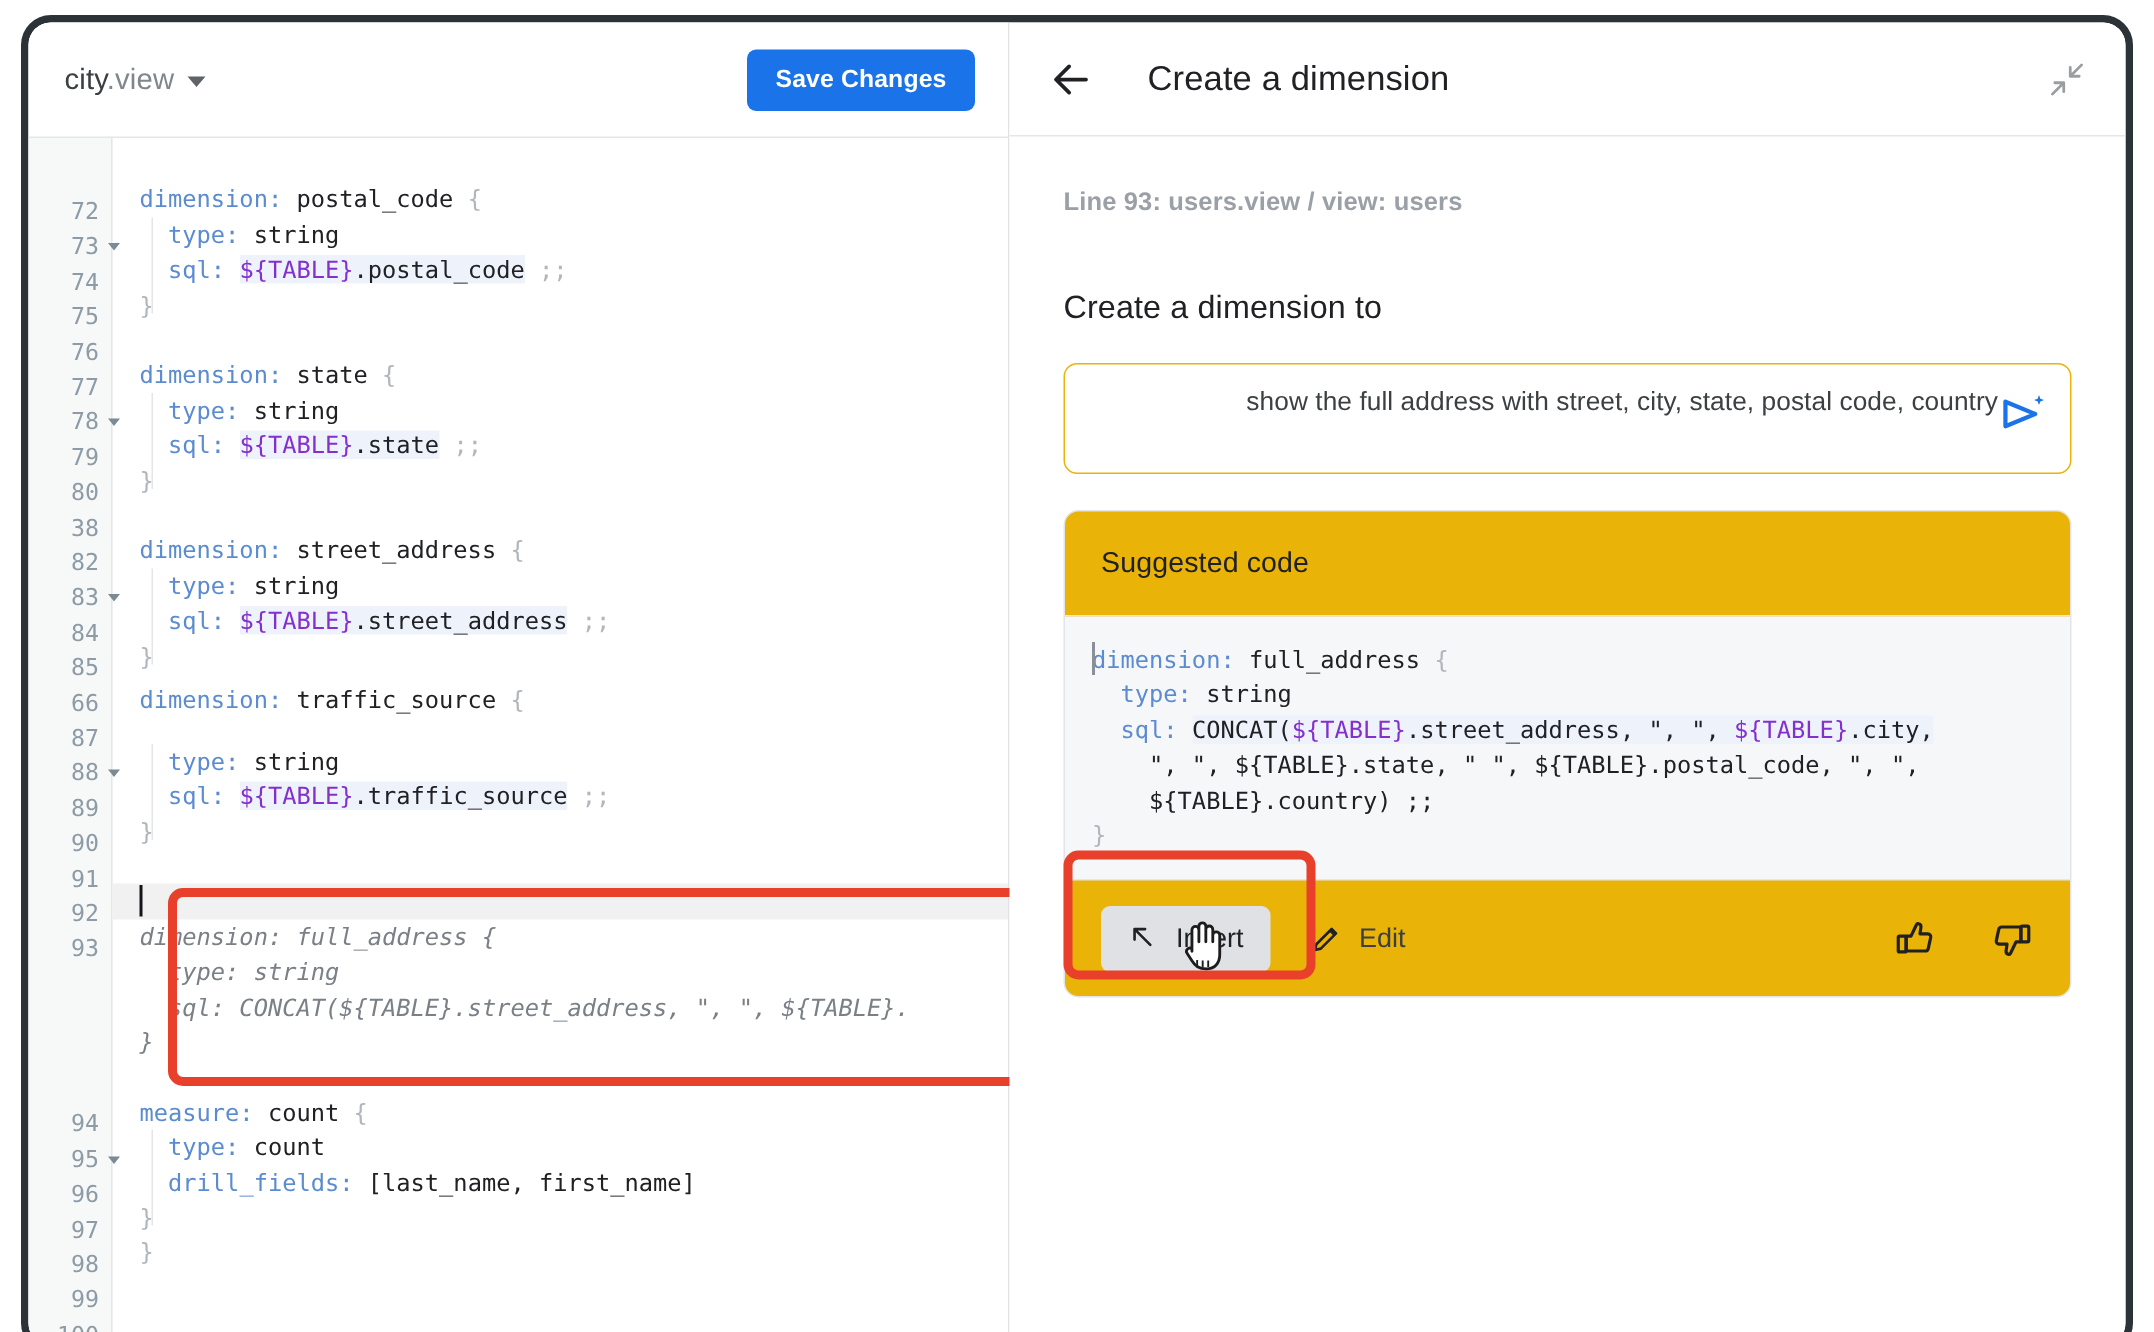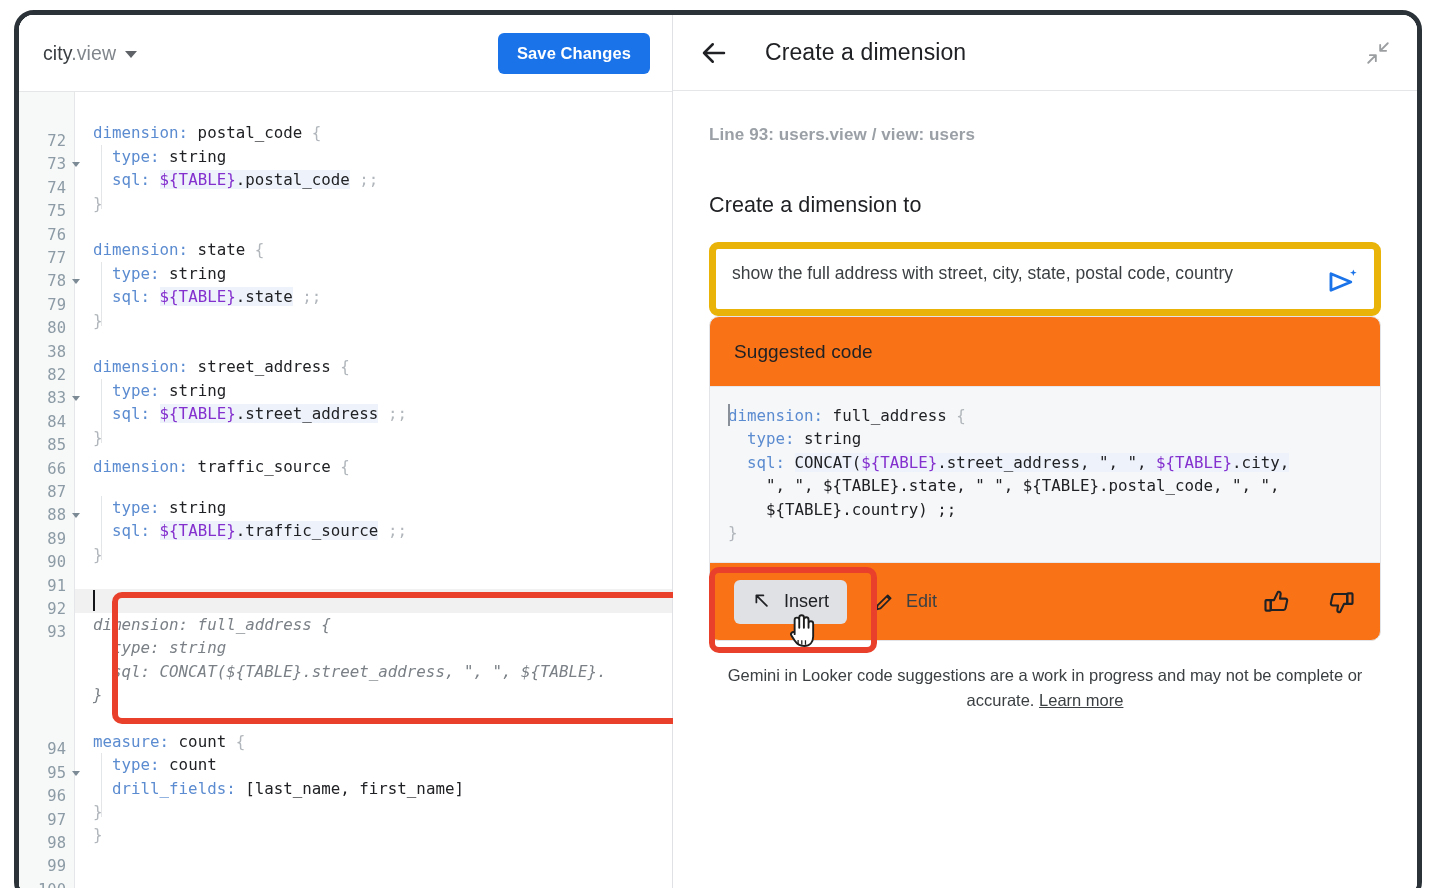--- a/index.html
+++ b/index.html
@@ -81,29 +81,29 @@
   #back-arrow{width:30px;height:30px;flex:none;cursor:pointer;}
   #g-title{font-size:23px;color:#202124;letter-spacing:.1px;margin-left:16px;}
   #collapse-btn{margin-left:auto;width:26px;height:26px;cursor:pointer;opacity:.62;}
 
   #g-body{position:absolute;top:76px;left:0;right:0;bottom:0;padding:0 36px;
           box-sizing:border-box;overflow:hidden;}
   #crumb{font-size:17px;color:#9aa0a6;margin-top:34px;letter-spacing:.1px;font-weight:bold;}
   #sect-title{font-size:21.5px;color:#202124;margin-top:48px;letter-spacing:.1px;}
 
   #prompt-box{
-    margin-top:24px;height:74px;border:7px solid #eab308;border-radius:9px;
+    margin-top:24px;height:74px;border:1px solid #eab308;border-radius:9px;
     display:flex;align-items:flex-start;background:#fff;box-sizing:border-box;
-    padding:13px 14px 0 16px;cursor:text;
+    padding:13px 14px 0 16px;cursor:text;text-align:right;
   }
   #prompt-text{flex:1;font-size:17.5px;color:#3c4043;line-height:22px;letter-spacing:.05px;}
   #send-btn{width:34px;height:34px;flex:none;margin-top:3px;cursor:pointer;}
 
-  #sugg-card{border:1px solid #e2e4e7;border-radius:10px;
-             background:#f97316;overflow:hidden;}
+  #sugg-card{margin-top:24px;border:1px solid #e2e4e7;border-radius:10px;
+             background:#eab308;overflow:hidden;}
   #sugg-head{height:70px;display:flex;align-items:center;padding:0 24px;
              font-size:19px;color:#202124;border-bottom:1px solid #e5e7ea;
              box-sizing:border-box;letter-spacing:.1px;}
   #sugg-code{position:relative;padding:17px 18px 18px 18px;background:#f6f7f9;}
   .sc{font-family:"DejaVu Sans Mono",monospace;font-size:15.8px;
       line-height:23.4px;white-space:pre;color:#202124;}
   #sc-first-bar{position:absolute;left:18px;top:17px;width:2px;height:22px;background:#8a9099;}
   #sugg-actions{height:78px;display:flex;align-items:center;padding:0 24px;
                 border-top:1px solid #e5e7ea;box-sizing:border-box;}
   #insert-btn{display:flex;align-items:center;gap:11px;background:#dfe1e5;
@@ -270,21 +270,20 @@
             </svg>
             <svg class="fb" viewBox="0 0 24 24">
               <path d="M17 13.5h-2.6l-2.9 6.1c-.2.45-.7.7-1.2.55-.8-.22-1.3-1-1.2-1.8l.5-3.6H5.4c-1 0-1.7-.9-1.5-1.85l1.3-6c.16-.75.82-1.3 1.6-1.3H17z" fill="none" stroke="#202124" stroke-width="1.7" stroke-linejoin="round"></path>
               <rect x="17" y="5.1" width="4.2" height="8.4" rx="0.7" fill="none" stroke="#202124" stroke-width="1.7"></rect>
             </svg>
           </div>
         </div>
       </div>
 
 
-      <div id="disclaimer"><span>Gemini in Looker code suggestions are a work in progress and may not be complete or accurate. </span><a>Learn more</a></div>
     </div>
 
     <div class="redbox" style="left:36px;top:552px;width:168px;height:86px;"></div>
 
     <svg id="mouse" style="left:112px;top:596px;" viewBox="0 0 32 38">
       <path d="M9 22V8.5a2.2 2.2 0 0 1 4.4 0V16V6.2a2.2 2.2 0 0 1 4.4 0V16V8.2a2.2 2.2 0 0 1 4.4 0V16v-4.1a2.2 2.2 0 0 1 4.4 0v12.4c0 5.3-3.2 8.9-8.4 8.9-5 0-7.1-1.9-9.2-5.2L6 23.4a2.1 2.1 0 0 1 3-2.9z" fill="#ffffff" stroke="#1d1d1d" stroke-width="1.8" stroke-linejoin="round"></path>
       <path d="M12.3 27.5v4.2M15.8 27.8v4.2M19.3 27.8v4.2" stroke="#1d1d1d" stroke-width="1.2"></path>
     </svg>
   </div>
 

